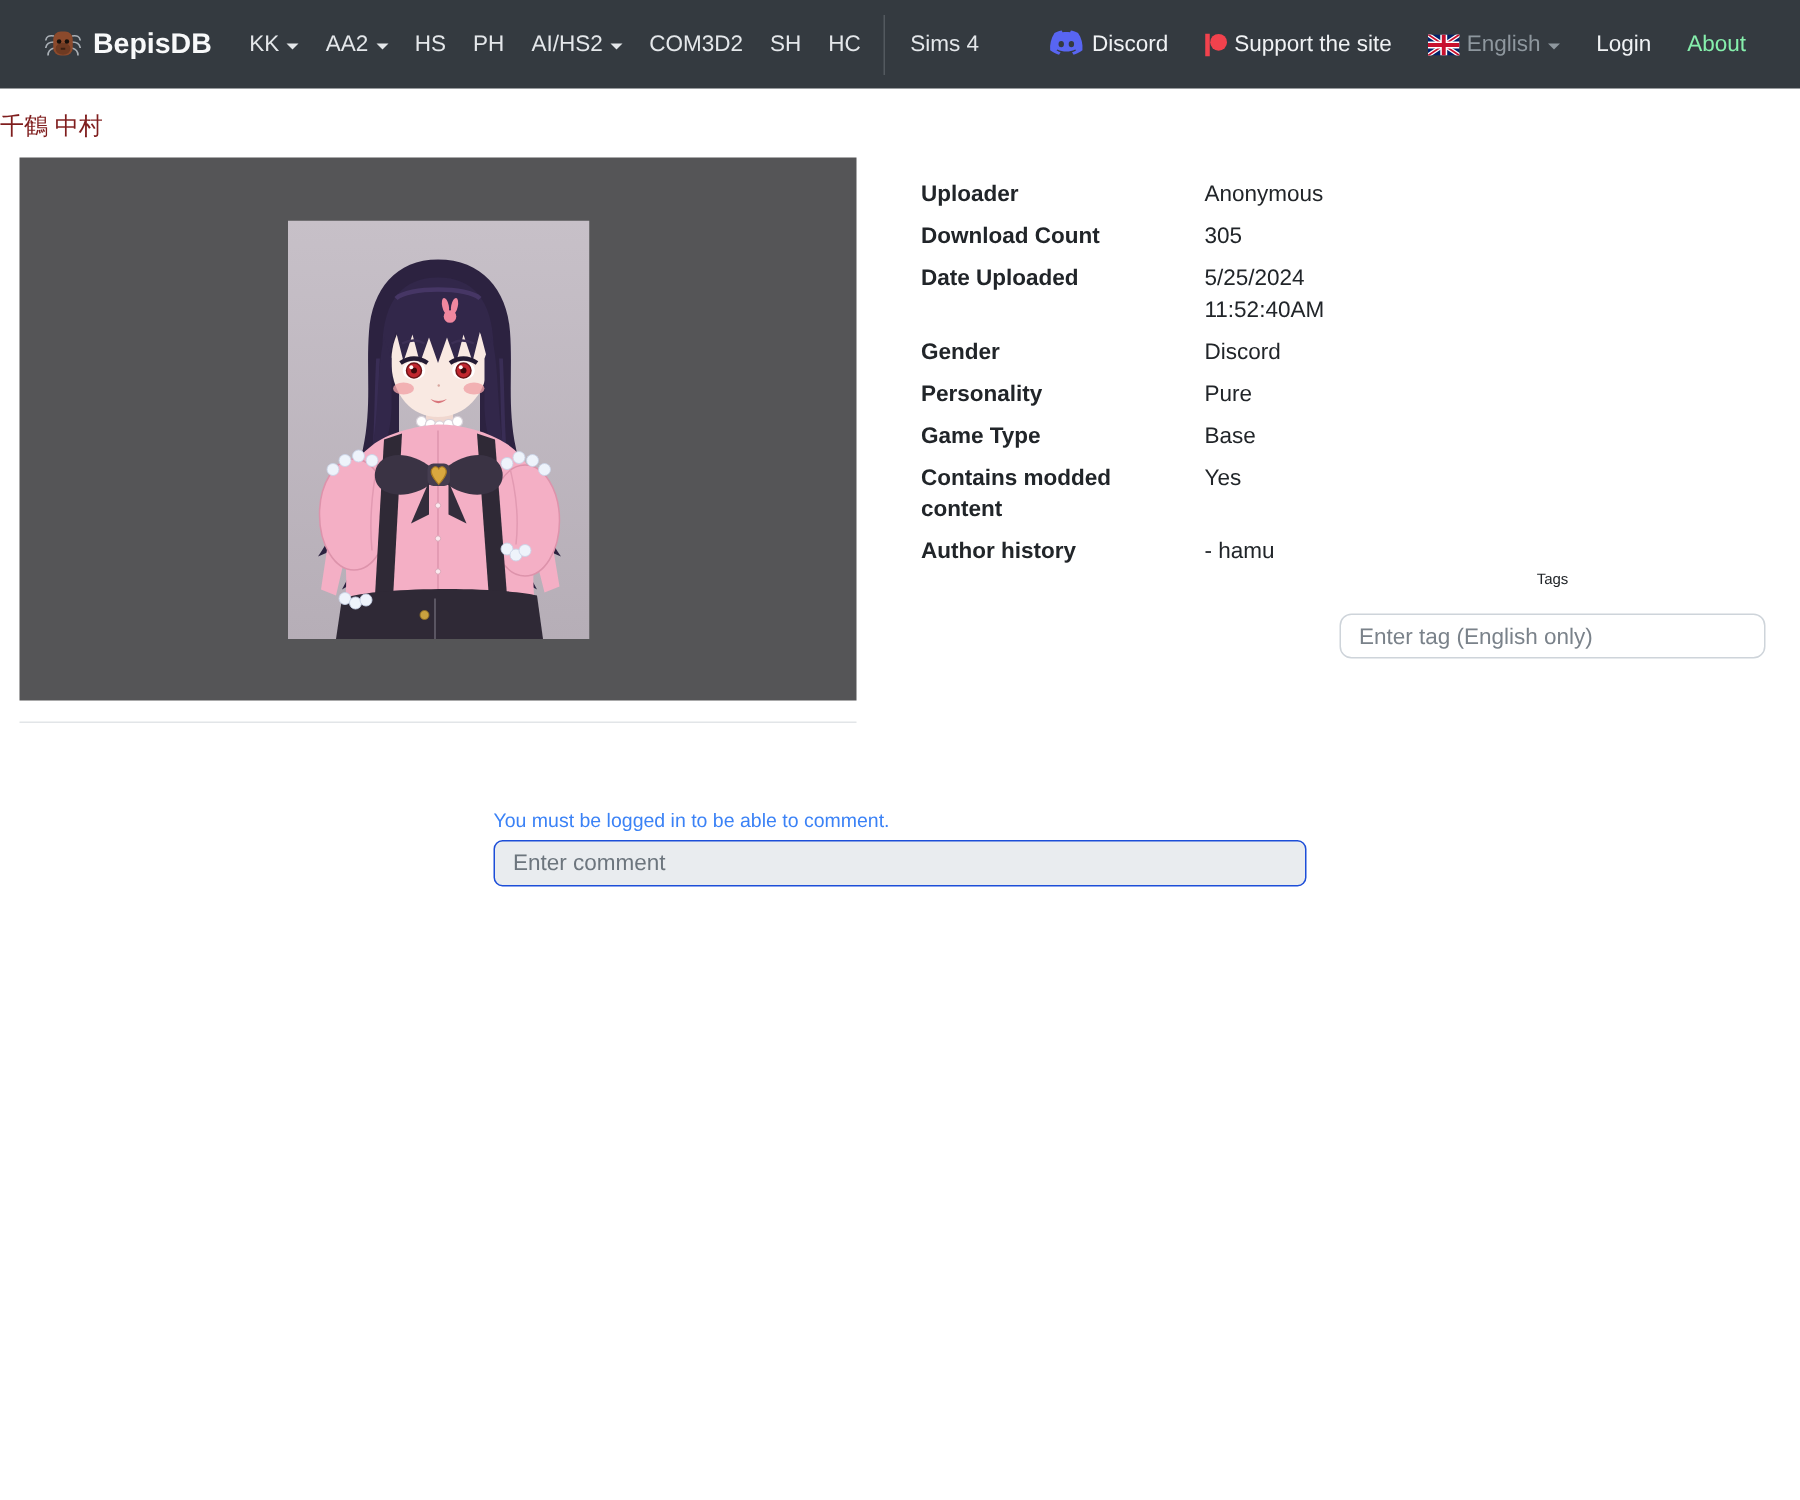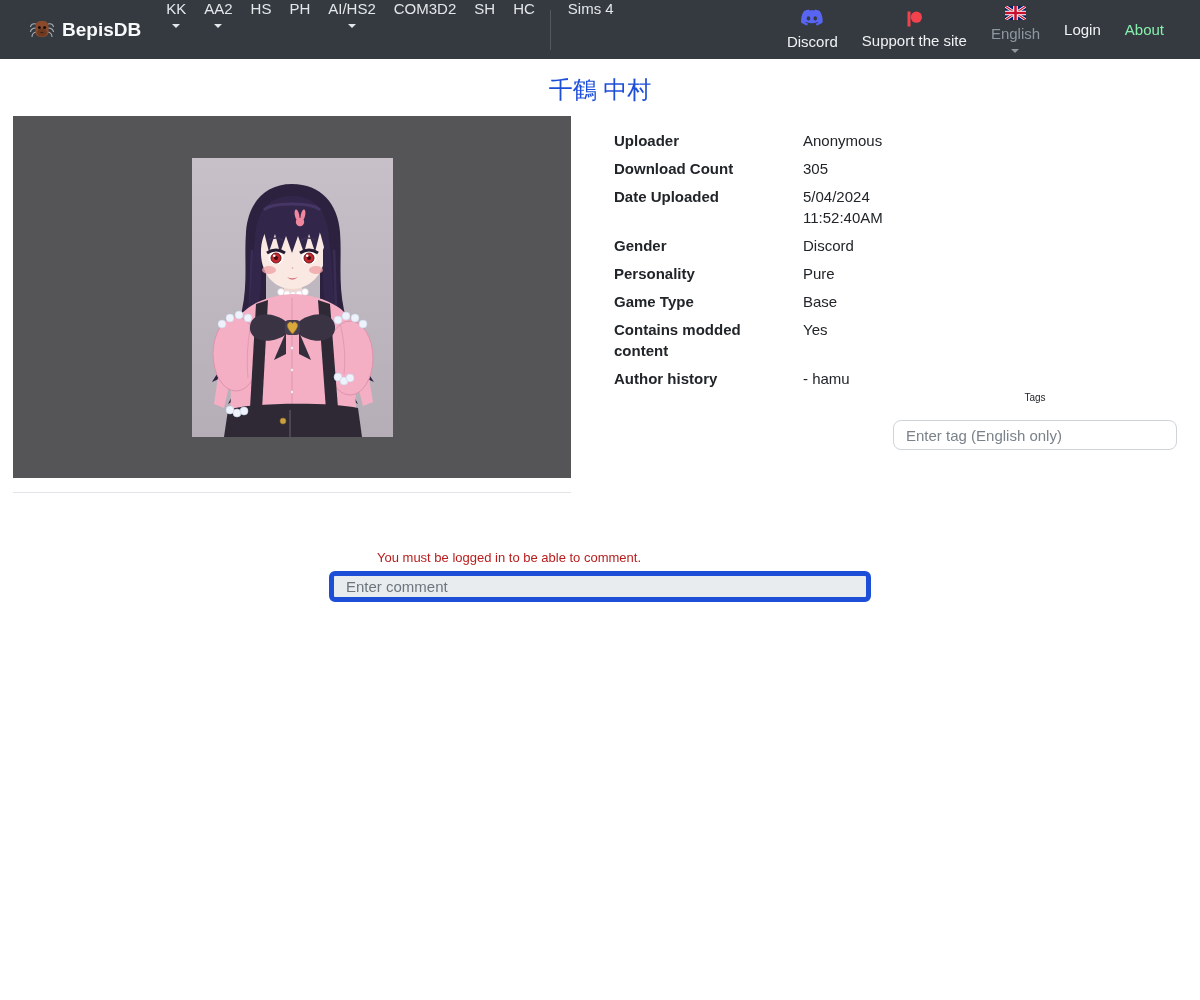--- a/index.html
+++ b/index.html
@@ -13,38 +13,38 @@
   
   .navbar {
     height: 59px; background: #343a40; display: flex; align-items: center;
     padding: 0 24px 0 30px; white-space: nowrap;
   }
   .brand { display: flex; align-items: center; gap: 8px; cursor: pointer; margin-right: 16px; }
   .brand-label { color: #f8f9fa; font-size: 19px; font-weight: 700; }
   .nav-links { display: flex; align-items: center; height: 100%; }
   .nav-item {
     color: #e4e7ea; font-size: 15px; padding: 0 9px; height: 100%;
-    display: flex; align-items: center; gap: 5px; cursor: pointer; flex-direction: column;
+    display: flex; align-items: center; gap: 5px; cursor: pointer;
   }
   .caret {
     width: 0; height: 0; border-left: 4px solid transparent;
     border-right: 4px solid transparent; border-top: 4px solid #e4e7ea;
     display: inline-block; margin-top: 2px;
   }
   .caret.gray { border-top-color: #8e979e; }
   .nav-divider { width: 1px; height: 40px; background: #53595f; margin: 0 8px 0 6px; }
   .nav-right { margin-left: auto; display: flex; align-items: center; }
   .nav-right .nav-item { padding: 0 12px; }
   .nav-item.lang { color: #8e979e; }
   .icon-gap { display: inline-flex; align-items: center; }
 
   
   .page-title {
-    text-align: center; font-size: 24px; font-weight: 500;
-    margin: 15px 0 10px 0; color: #1d4ed8;
+    text-align: left; font-size: 16px; font-weight: 500;
+    margin: 15px 0 10px 0; color: #7f1d1d;
   }
 
   
   .content-row { display: flex; align-items: flex-start; padding-left: 13px; }
   .left-col { width: 558px; flex: none; }
   .image-panel {
     width: 558px; height: 362px; background: #555557;
     display: flex; align-items: center; justify-content: center;
   }
   .sep { border: none; border-top: 1px solid #e2e5e8; margin: 14px 0 0 0; }
@@ -66,23 +66,23 @@
   .tags-col { width: 284px; margin-left: 29px; padding-top: 276px; }
   .tags-title { text-align: center; font-size: 10px; font-weight: 400; margin-bottom: 17px; }
   .tag-input {
     width: 100%; height: 30px; border: 1px solid #ced4da; border-radius: 8px;
     padding: 0 12px; font-size: 15px; font-family: inherit; color: #495057; outline: none;
   }
   .tag-input::placeholder { color: #7a828a; }
 
   
   .comments { width: 542px; margin: 41px auto 0 auto; }
-  .login-note { font-size: 13px; margin-bottom: 6px; color: #b91c1c; margin-left: 48px; }
+  .login-note { font-size: 13px; margin-bottom: 6px; color: #3b82f6; }
   .comment-input {
-    width: 100%; height: 31px; background: #e9ecef; border: 5px solid #1d4ed8;
+    width: 100%; height: 31px; background: #e9ecef; border: 1px solid #1d4ed8;
     border-radius: 6px; padding: 0 12px; font-size: 15px; font-family: inherit;
     color: #6c757d; outline: none;
   }
   .comment-input::placeholder { color: #6c757d; }
 </style>
 </head>
 <body>
 
 <nav class="navbar">
   <div class="brand">
@@ -308,21 +308,21 @@
     <div class="detail-row">
       <div class="detail-label">Uploader</div>
       <div class="detail-value">Anonymous</div>
     </div>
     <div class="detail-row">
       <div class="detail-label">Download Count</div>
       <div class="detail-value">305</div>
     </div>
     <div class="detail-row">
       <div class="detail-label">Date Uploaded</div>
-      <div class="detail-value">5/04/2024 11:52:40AM</div>
+      <div class="detail-value">5/25/2024 11:52:40AM</div>
     </div>
     <div class="detail-row">
       <div class="detail-label">Gender</div>
       <div class="detail-value">Discord</div>
     </div>
     <div class="detail-row">
       <div class="detail-label">Personality</div>
       <div class="detail-value">Pure</div>
     </div>
     <div class="detail-row">

